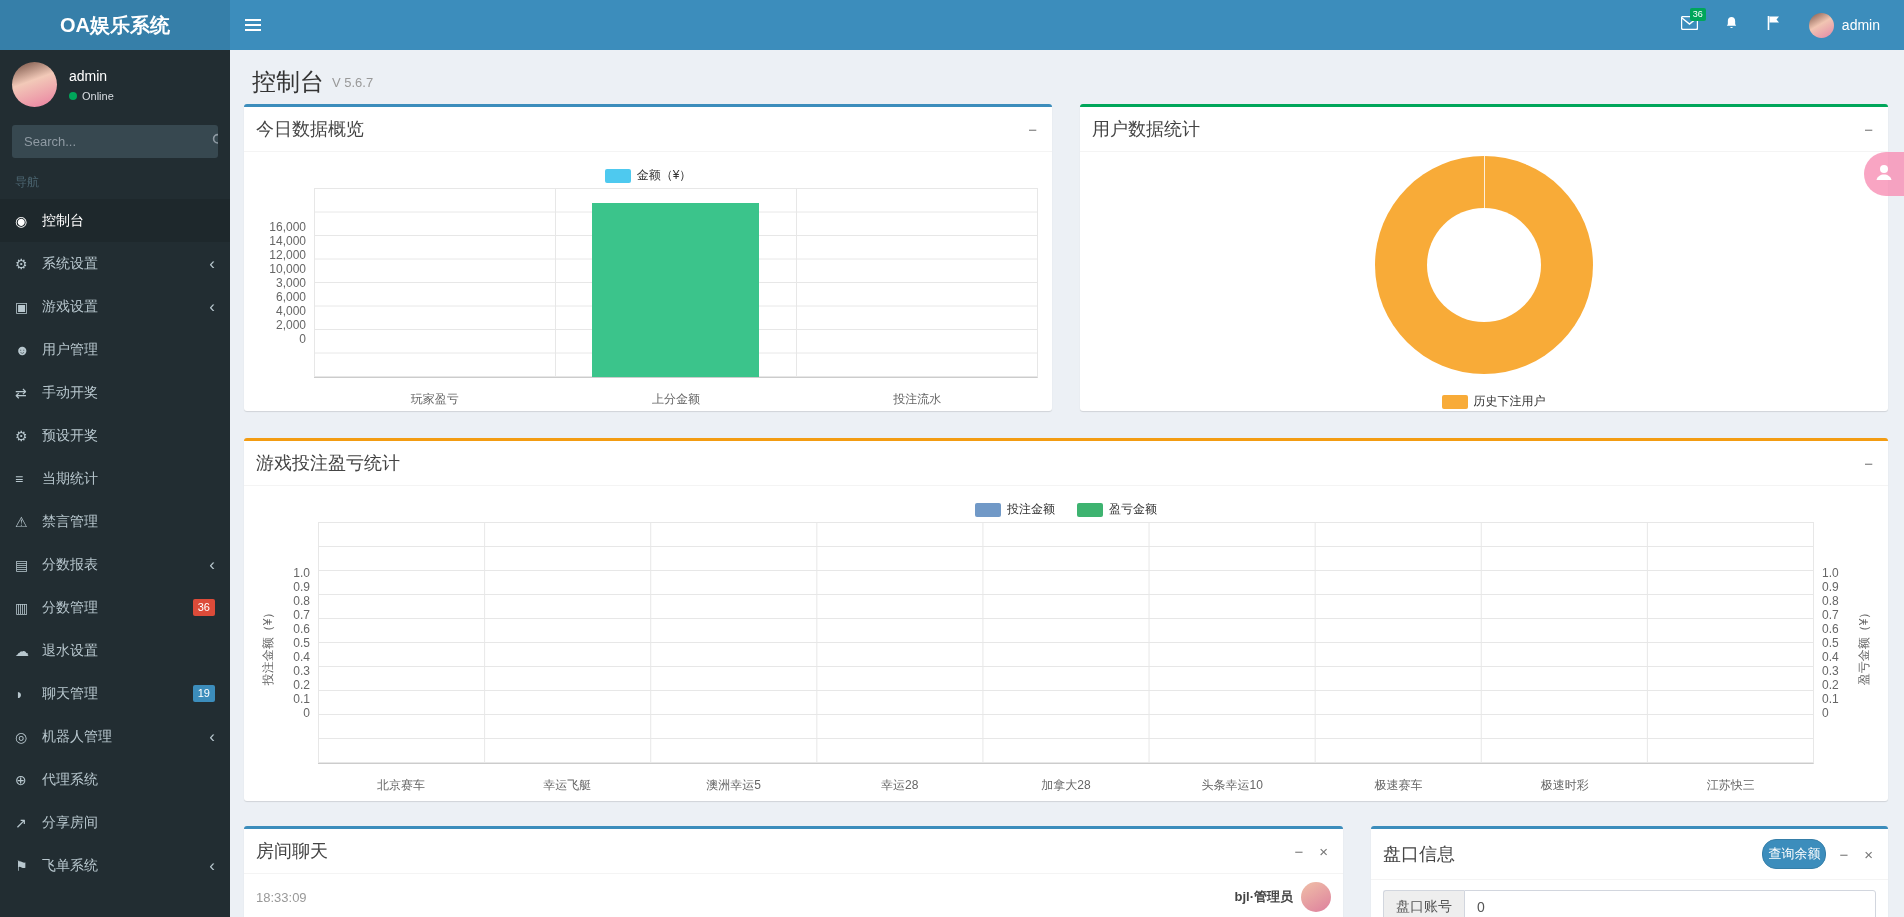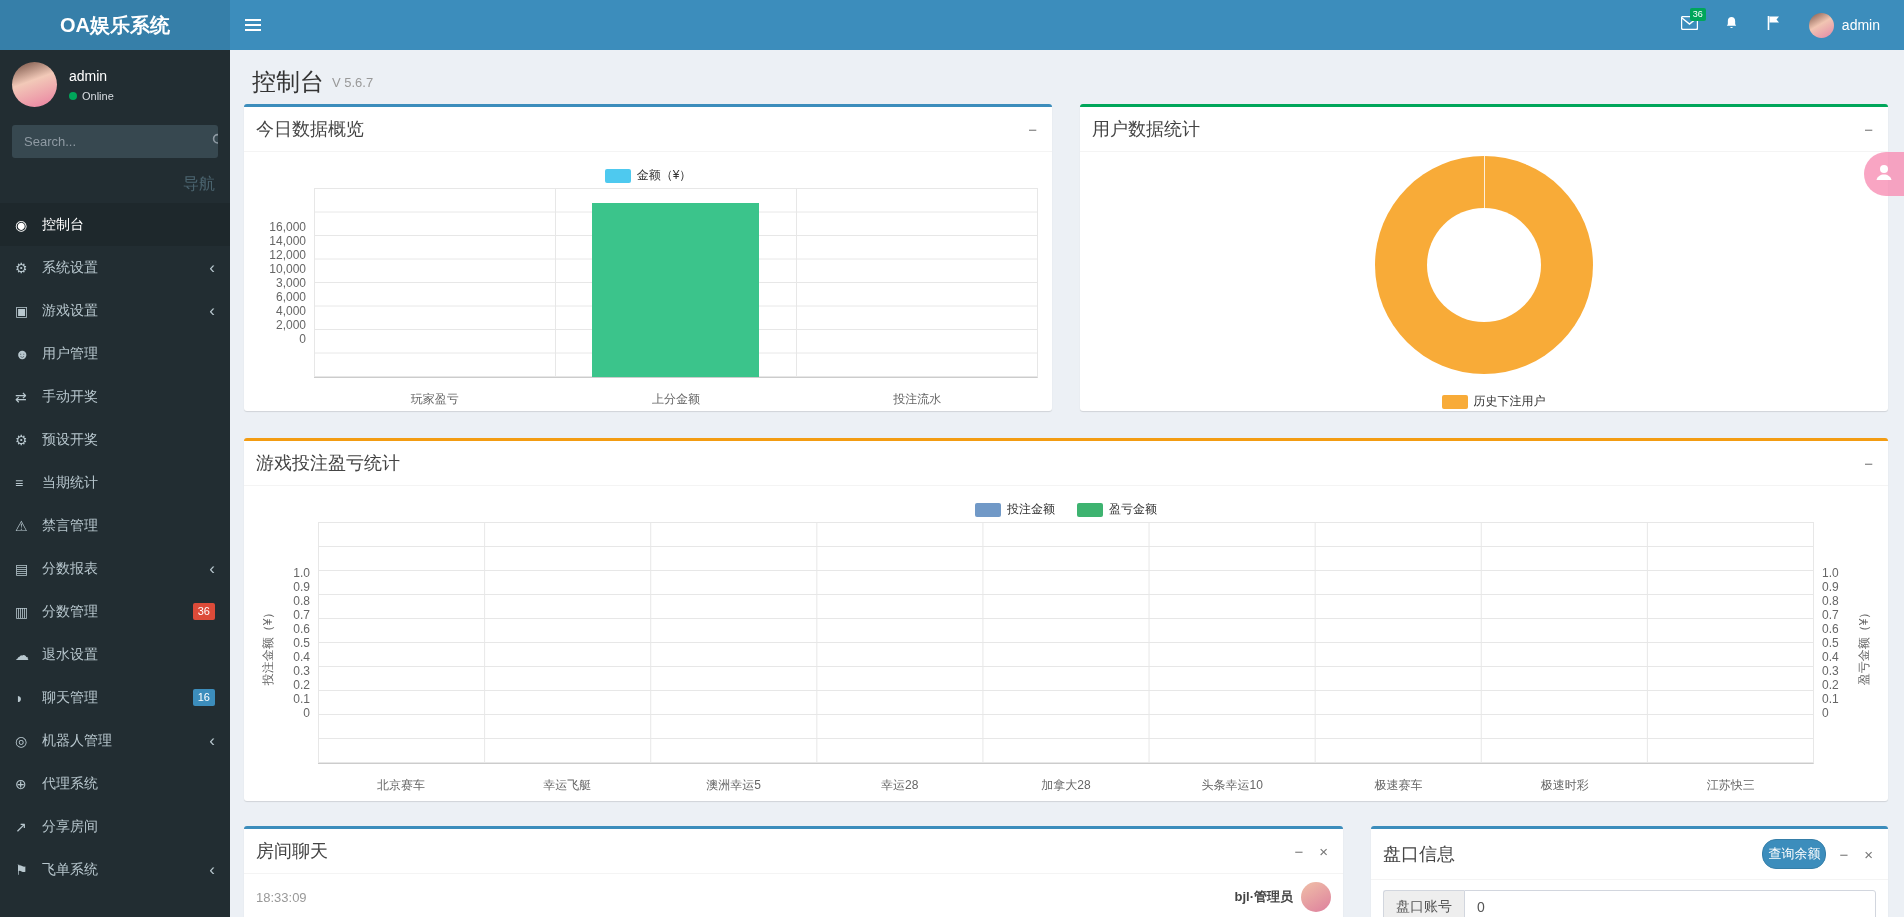--- a/index.html
+++ b/index.html
@@ -23,21 +23,21 @@
   .sidebar { position:absolute; top:50px; left:0; bottom:0; width:230px; background:#222d32; z-index:20; }
   .user-panel { display:flex; gap:12px; padding:12px 12px 10px; }
   .user-avatar { width:45px; height:45px; border-radius:50%; background:linear-gradient(160deg,#6e4a3d 0%,#f2c9b8 42%,#ea7fa0 100%); }
   .user-name { color:#fff; font-size:14px; padding-top:6px; }
   .user-status { color:#d8dde2; font-size:11px; margin-top:6px; display:flex; align-items:center; gap:5px; cursor:pointer; }
   .status-dot { width:8px; height:8px; border-radius:50%; background:#00a65a; display:inline-block; }
   .search-form { margin:8px 12px 4px; display:flex; background:#374850; border-radius:3px; height:33px; overflow:hidden; }
   .search-input { flex:1; background:transparent; border:none; outline:none; padding:0 12px; color:#ccc; font-size:13px; }
   .search-input::placeholder { color:#8f9aa3; }
   .search-btn { width:36px; background:transparent; border:none; cursor:pointer; display:flex; align-items:center; justify-content:center; }
-  .nav-header { color:#4b646f; font-size:16px; padding:12px 15px 8px;text-align:right; }
+  .nav-header { color:#4b646f; font-size:12px; padding:12px 15px 8px; }
   .menu { list-style:none; }
   .menu-item { display:flex; align-items:center; height:43px; padding:0 15px; color:#b8c7ce; font-size:14px; cursor:pointer; }
   .menu-item.active { background:#1e282c; color:#fff; }
   .menu-icon { width:27px; font-size:14px; }
   .menu-label { flex:1; }
   .menu-chevron { font-size:17px; line-height:1; color:#b8c7ce; }
   .menu-badge { font-size:11px; line-height:1; color:#fff; padding:3px 5px; border-radius:2px; }
 
   
   .content { position:absolute; left:230px; top:50px; right:0; bottom:0; padding:10px 16px 0 14px; overflow:hidden; }
@@ -227,21 +227,21 @@
         <span class="menu-label">分数管理</span>
         <span class="menu-badge" style="background: rgb(221, 75, 57);">36</span>
       </li>
       <li class="menu-item">
         <span class="menu-icon">☁</span>
         <span class="menu-label">退水设置</span>
       </li>
       <li class="menu-item">
         <span class="menu-icon">◗</span>
         <span class="menu-label">聊天管理</span>
-        <span class="menu-badge" style="background: rgb(60, 141, 188);">16</span>
+        <span class="menu-badge" style="background: rgb(60, 141, 188);">19</span>
       </li>
       <li class="menu-item">
         <span class="menu-icon">◎</span>
         <span class="menu-label">机器人管理</span>
         <span class="menu-chevron">‹</span>
       </li>
       <li class="menu-item">
         <span class="menu-icon">⊕</span>
         <span class="menu-label">代理系统</span>
       </li>

